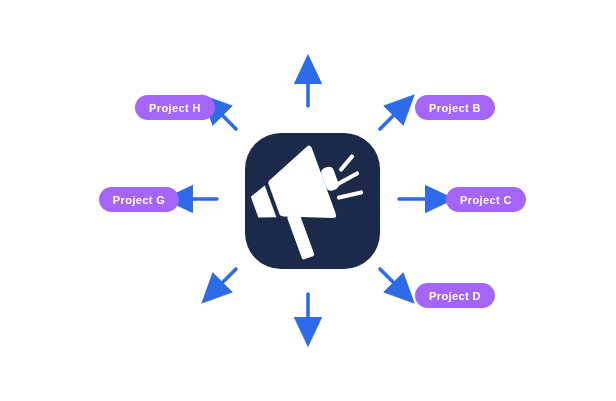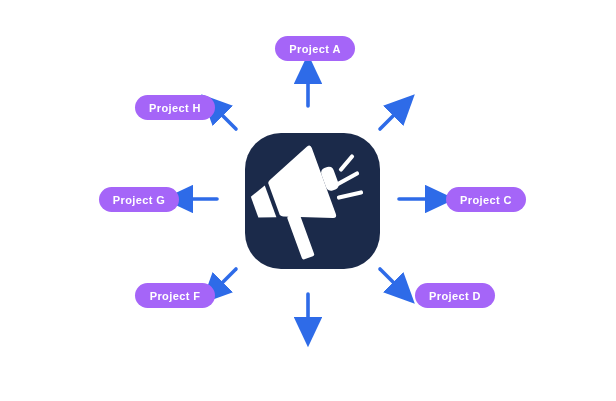--- a/index.html
+++ b/index.html
@@ -105,20 +105,19 @@
 
         <rect class="mega-part" x="41" y="76" width="13" height="46" rx="2"></rect>
       </g>
 
       <line class="sound-line" x1="96" y1="36" x2="107" y2="23"></line>
       <line class="sound-line" x1="92" y1="51" x2="112" y2="40"></line>
       <line class="sound-line" x1="94" y1="64" x2="116" y2="59"></line>
     </svg>
   </div>
 
-  <div class="pill pos-a">Project A</div>
+  <div class="pill pos-b">Project B</div>
   <div class="pill pos-d">Project D</div>
   <div class="pill pos-c">Project C</div>
-  <div class="pill pos-f">Project F</div>
   <div class="pill pos-h">Project H</div>
   <div class="pill pos-g">Project G</div>
 
 </div>
 
 </body></html>

